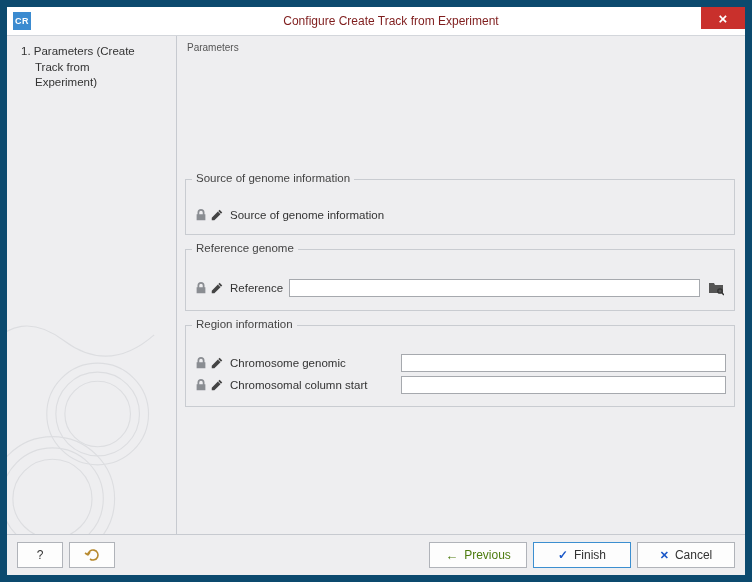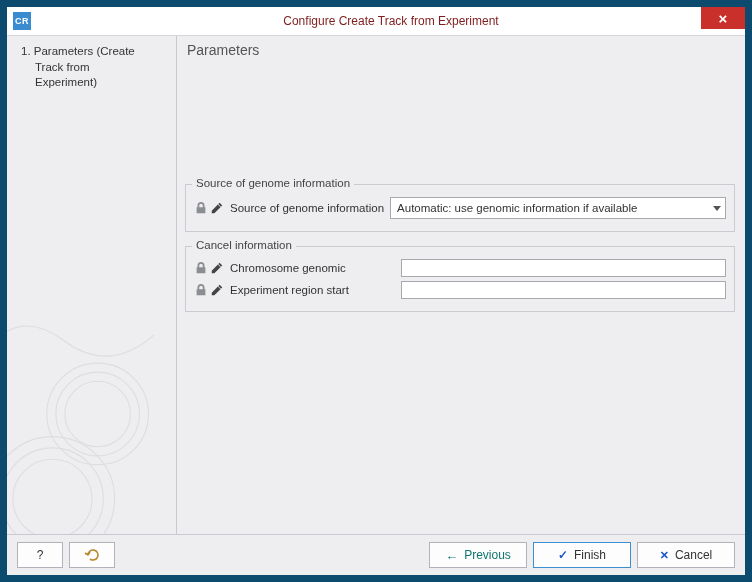--- a/index.html
+++ b/index.html
@@ -7,38 +7,38 @@
 .titlebar{height:28px;background:#fff;display:flex;align-items:center;position:relative;border-bottom:1px solid #d3d6db}
 .titlebar .app-icon{width:18px;height:18px;margin:0 6px;background:#3b8bd0;color:#fff;font-size:9px;font-weight:bold;display:flex;align-items:center;justify-content:center;letter-spacing:.5px}
 .titlebar .title{flex:1;text-align:center;font-size:12px;color:#7f1d1d}
 .titlebar .close{width:44px;height:22px;background:#c9302c;color:#fff;display:flex;align-items:center;justify-content:center;position:absolute;right:0;top:0;font-size:15px;font-weight:bold;cursor:pointer}
 .body{flex:1;display:flex;overflow:hidden}
 .sidebar{width:170px;border-right:1px solid #c7cad0;box-sizing:border-box;padding:8px 28px 8px 14px;background:#eeeef0;position:relative;overflow:hidden}
 .sidebar .step{font-size:11.5px;line-height:1.35;text-indent:-14px;padding-left:14px}
 .sidebar .watermark{position:absolute;left:-30px;bottom:-10px;width:230px;height:260px;opacity:.35}
 .main{flex:1;display:flex;flex-direction:column}
 .main-inner{flex:1;padding:6px 10px 10px 8px;display:flex;flex-direction:column}
-.content-title{font-size:14px;color:#555;margin:0 0 6px 2px}
+.content-title{font-size:10px;color:#555;margin:0 0 6px 2px}
 .spacer-top{flex:0 0 120px}
-.fieldset{border:1px solid #c9ccd1;margin:0 0 14px 0;padding:8px 8px 8px 8px;position:relative}
+.fieldset{border:1px solid #c9ccd1;margin:0 0 14px 0;padding:24px 8px 8px 8px;position:relative}
 .fieldset .legend{position:absolute;top:-8px;left:6px;background:#eeeef0;padding:0 4px;font-size:11.5px;color:#444}
 .row{display:flex;align-items:center;gap:6px;margin:4px 0}
 .row .icons{display:flex;gap:2px;flex:0 0 auto}
 .mini-ico{width:14px;height:14px}
 .row label{font-size:11.5px;color:#333;white-space:nowrap}
 .label-col{flex:0 0 165px}
 .inp{flex:1;height:18px;box-sizing:border-box;border:1px solid #a6a9ae;background:#fff;font:inherit;padding:0 4px}
 .select{flex:1;height:20px;border:1px solid #a6a9ae;background:#fff;display:flex;align-items:center;justify-content:space-between;padding:0 4px 0 6px;cursor:pointer;font-size:11.5px}
 .select .caret{width:0;height:0;border-left:4px solid transparent;border-right:4px solid transparent;border-top:5px solid #555}
 .browse{width:20px;height:20px;display:flex;align-items:center;justify-content:center;cursor:pointer}
 .footer{height:40px;border-top:1px solid #c7cad0;display:flex;align-items:center;padding:0 10px;gap:6px;background:#eeeef0}
 .footer .spacer{flex:1}
 .fbtn{height:24px;min-width:96px;border:1px solid #b0b3b9;background:#fdfdfd;display:flex;align-items:center;justify-content:center;gap:6px;font-size:12px;color:#333;cursor:pointer}
 .fbtn.icon-only{min-width:44px}
-.fbtn.disabled{color:#0f766e;cursor:default}
+.fbtn.disabled{color:#4d7c0f;cursor:default}
 .fbtn.primary{border-color:#3c8fd0}
 .arrow-left,.arrow-right,.check,.xmark{display:inline-block}
 .arrow-left::before{content:"←";font-size:13px}
 .arrow-right::before{content:"→";font-size:13px}
 .check::before{content:"✓";color:#1a57c8;font-weight:bold}
 .xmark::before{content:"✕";color:#1a57c8;font-weight:bold;font-size:11px}
 </style>
 </head>
 <body>
 
@@ -79,30 +79,48 @@
           <div class="row">
             <div class="icons">
               <svg class="mini-ico" viewBox="0 0 16 16">
                   <path fill="#8a8d92" d="M4 7V5a4 4 0 0 1 8 0v2h1v7H3V7h1zm2 0h4V5a2 2 0 0 0-4 0v2z"></path>
                 </svg>
               <svg class="mini-ico" viewBox="0 0 16 16">
                   <path fill="#444" d="M2 11l7-7 3 3-7 7H2v-3zM11 2l3 3-1.5 1.5-3-3L11 2z"></path>
                 </svg>
             </div>
             <label>Source of genome information</label>
-            <div class="select">
-              <span>Automatic: use genomic information if available</span>
-              <span class="caret"></span>
+          </div>
+        </div>
+
+        <div class="fieldset">
+          <div class="legend">Reference genome</div>
+          <div class="row">
+            <div class="icons">
+              <svg class="mini-ico" viewBox="0 0 16 16">
+                  <path fill="#8a8d92" d="M4 7V5a4 4 0 0 1 8 0v2h1v7H3V7h1zm2 0h4V5a2 2 0 0 0-4 0v2z"></path>
+                </svg>
+              <svg class="mini-ico" viewBox="0 0 16 16">
+                  <path fill="#444" d="M2 11l7-7 3 3-7 7H2v-3zM11 2l3 3-1.5 1.5-3-3L11 2z"></path>
+                </svg>
+            </div>
+            <label>Reference</label>
+            <input class="inp" value="" style="">
+            <div class="browse">
+              <svg width="16" height="16" viewBox="0 0 16 16">
+                  <path fill="#555" d="M1 3h5l1 2h8v8H1V3z"></path>
+                  <circle cx="12" cy="11" r="2.2" fill="none" stroke="#333" stroke-width="1.3"></circle>
+                  <line x1="14" y1="13" x2="16" y2="15" stroke="#333" stroke-width="1.5"></line>
+                </svg>
             </div>
           </div>
         </div>
 
-
         <div class="fieldset">
-          <div class="legend">Cancel information</div>
+          <div class="legend">Region information</div>
 
           <div class="row">
             <div class="icons">
               <svg class="mini-ico" viewBox="0 0 16 16">
                   <path fill="#8a8d92" d="M4 7V5a4 4 0 0 1 8 0v2h1v7H3V7h1zm2 0h4V5a2 2 0 0 0-4 0v2z"></path>
                 </svg>
               <svg class="mini-ico" viewBox="0 0 16 16">
                   <path fill="#444" d="M2 11l7-7 3 3-7 7H2v-3zM11 2l3 3-1.5 1.5-3-3L11 2z"></path>
                 </svg>
             </div>
@@ -112,21 +130,21 @@
 
           <div class="row">
             <div class="icons">
               <svg class="mini-ico" viewBox="0 0 16 16">
                   <path fill="#8a8d92" d="M4 7V5a4 4 0 0 1 8 0v2h1v7H3V7h1zm2 0h4V5a2 2 0 0 0-4 0v2z"></path>
                 </svg>
               <svg class="mini-ico" viewBox="0 0 16 16">
                   <path fill="#444" d="M2 11l7-7 3 3-7 7H2v-3zM11 2l3 3-1.5 1.5-3-3L11 2z"></path>
                 </svg>
             </div>
-            <label class="label-col">Experiment region start</label>
+            <label class="label-col">Chromosomal column start</label>
             <input class="inp" value="" style="">
           </div>
 
         </div>
 
       </div>
     </div>
   </div>
 
   <div class="footer">

